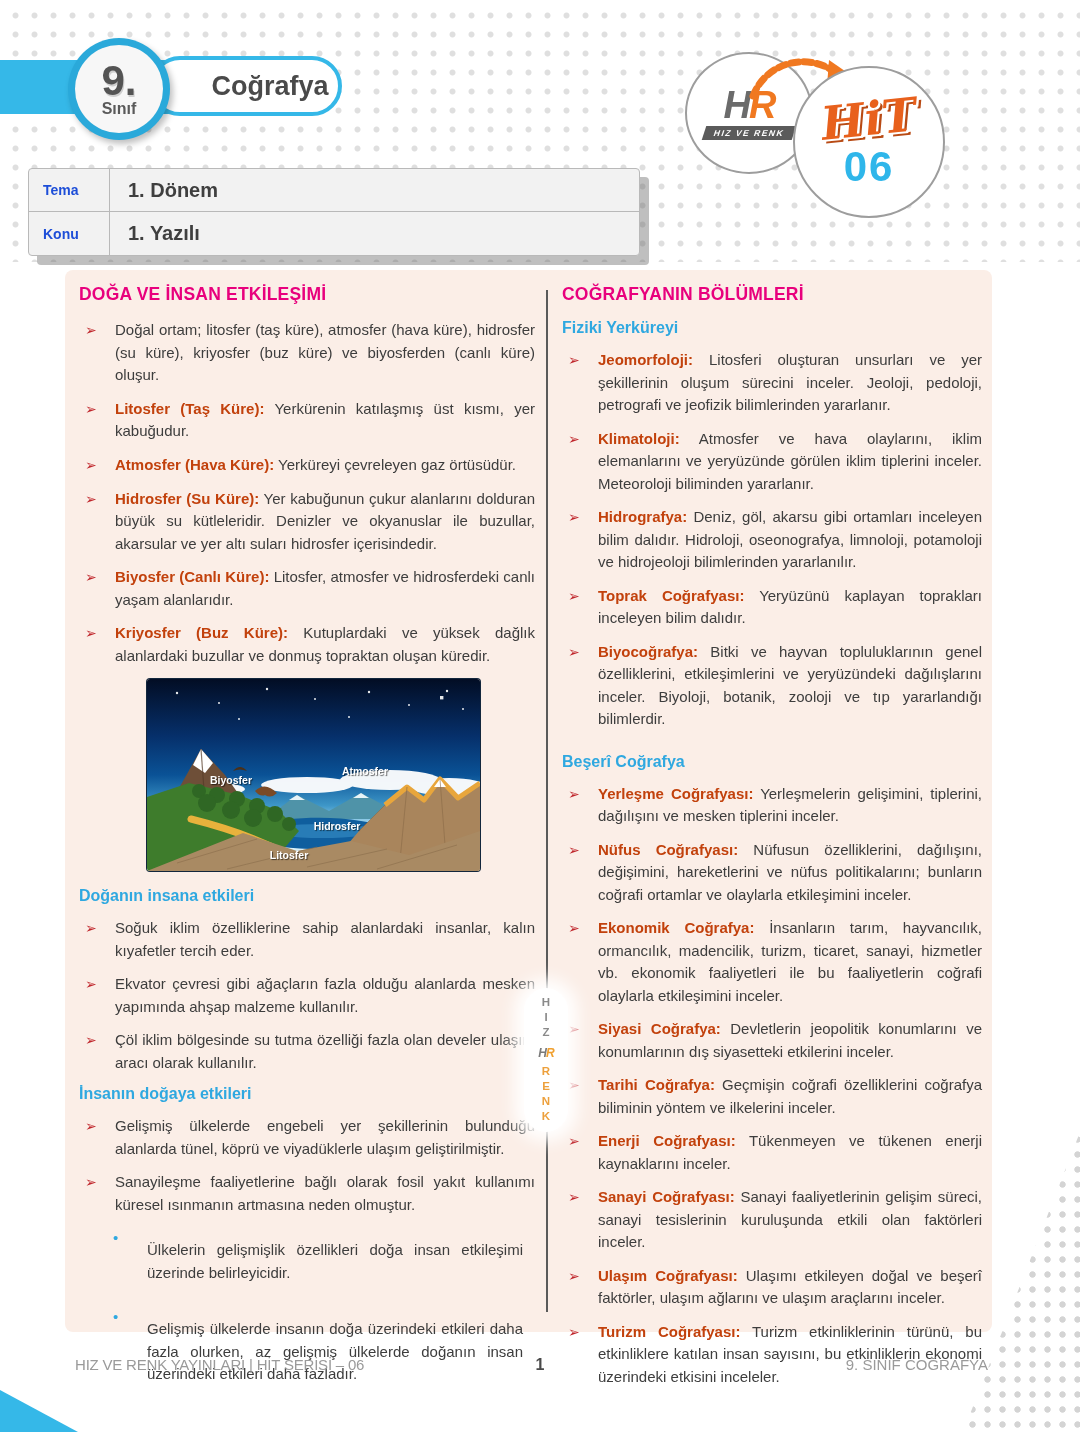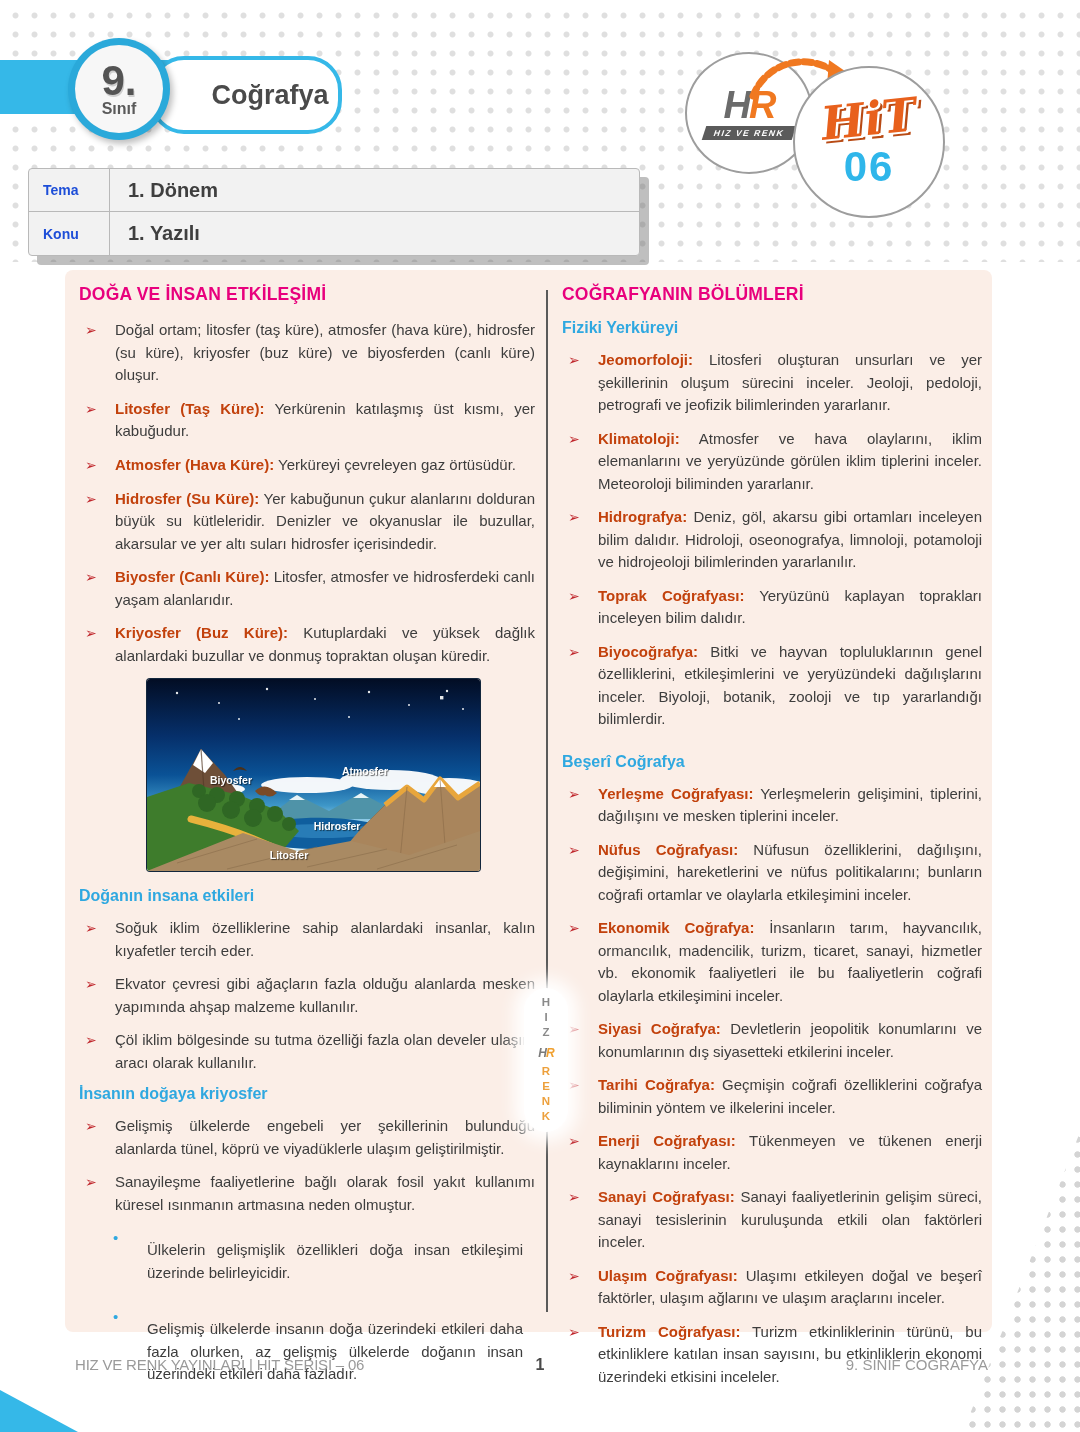--- a/index.html
+++ b/index.html
@@ -15,21 +15,21 @@
   }
   .dots-bottom-right{
     position:absolute;right:0;bottom:0;width:130px;height:300px;
     background-image:radial-gradient(#cfcfcf 2.8px, transparent 3.6px);
     background-size:15px 15px;opacity:.9;
     clip-path:polygon(100% 0, 10% 100%, 100% 100%);
   }
   
   .ribbon{position:absolute;left:0;top:60px;width:318px;height:54px;background:#35b8e8;}
   .subject-pill{
-    position:absolute;left:150px;top:56px;width:192px;height:78px;background:#ffffff;
+    position:absolute;left:150px;top:56px;width:192px;height:60px;background:#ffffff;
     border:4px solid #35b8e8;border-radius:34px;box-sizing:border-box;
     display:flex;align-items:center;justify-content:center;padding-left:48px;
   }
   .subject-pill span{font-size:27px;font-weight:bold;color:#4a4a4a;}
   .grade-badge{
     position:absolute;left:68px;top:38px;width:102px;height:102px;border-radius:50%;
     background:#2aa9da;box-shadow:3px 4px 6px rgba(0,0,0,.25);
   }
   .grade-badge .inner{
     position:absolute;left:7px;top:7px;width:88px;height:88px;border-radius:50%;
@@ -256,21 +256,21 @@
     </div>
     <div class="bul">
       <span class="mk">➢</span>
       <p>Ekvator çevresi gibi ağaçların fazla olduğu alanlarda mesken yapımında ahşap malzeme kullanılır.</p>
     </div>
     <div class="bul">
       <span class="mk">➢</span>
       <p>Çöl iklim bölgesinde su tutma özelliği fazla olan develer ulaşım aracı olarak kullanılır.</p>
     </div>
 
-    <div class="h-sub" style="margin-top:4px">İnsanın doğaya kriyosfer</div>
+    <div class="h-sub" style="margin-top:4px">İnsanın doğaya etkileri</div>
     <div class="bul">
       <span class="mk">➢</span>
       <p>Gelişmiş ülkelerde engebeli yer şekillerinin bulunduğu alanlarda tünel, köprü ve viyadüklerle ulaşım geliştirilmiştir.</p>
     </div>
     <div class="bul">
       <span class="mk">➢</span>
       <p>Sanayileşme faaliyetlerine bağlı olarak fosil yakıt kullanımı küresel ısınmanın artmasına neden olmuştur.</p>
     </div>
     <div class="sub-bul">
       <span class="mk2">•</span>

